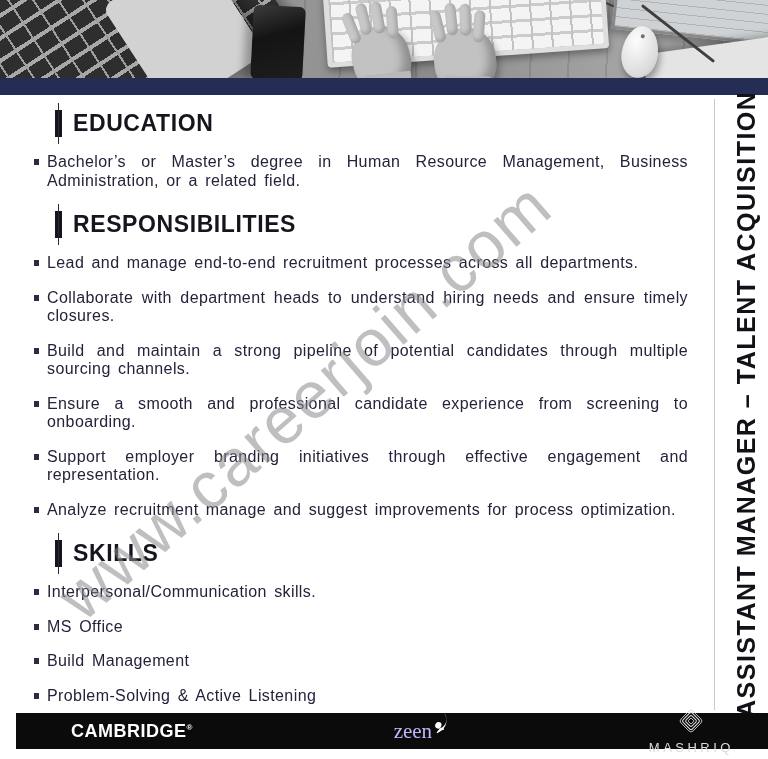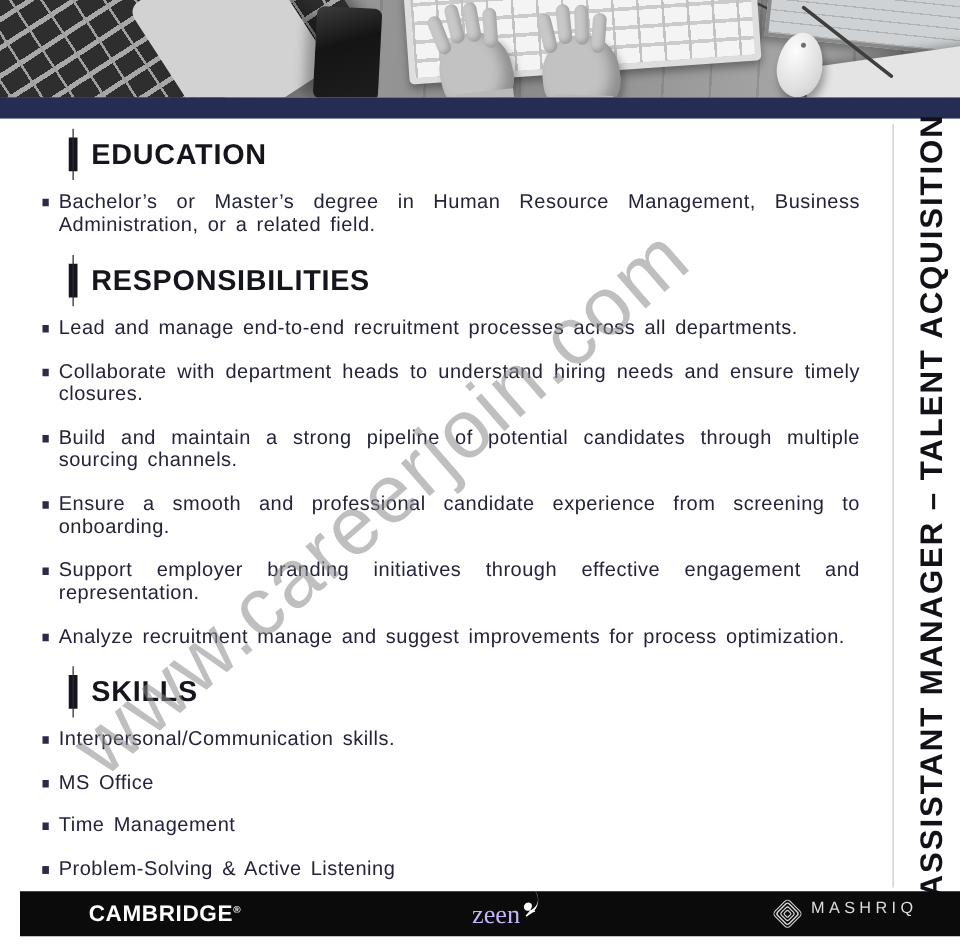--- a/index.html
+++ b/index.html
@@ -88,21 +88,21 @@
     font-size:66px;letter-spacing:2px;color:rgba(138,138,138,0.55);white-space:nowrap;}
 
   
   .footer{position:absolute;left:16px;top:713px;width:768px;height:36px;background:#0b0b0b;
     display:flex;align-items:center;justify-content:space-between;box-sizing:border-box;
     padding:0 50px 0 55px;}
   .brand-cambridge{color:#ffffff;font-weight:800;font-size:18px;letter-spacing:0.5px;}
   .brand-cambridge sup{font-size:8px;vertical-align:super;}
   .brand-zeen{color:#c4b5fd;font-family:"Liberation Serif",serif;font-size:21px;display:flex;align-items:flex-start;}
   .zeen-orn{margin:-7px 0 0 1px;}
-  .brand-mashriq{display:flex;gap:6px;color:#dcdcdc;font-size:13px;letter-spacing:3.5px;font-weight:500;}
+  .brand-mashriq{display:flex;align-items:center;gap:6px;color:#dcdcdc;font-size:13px;letter-spacing:3.5px;font-weight:500;flex-direction:column;}
 </style>
 </head>
 <body>
 
 <div class="poster">
 
   <div class="photo">
     <div class="desk"></div>
     <div class="corner-sheet"></div>
     <div class="laptop-base"></div>
@@ -165,21 +165,21 @@
       </section>
 
       <section>
         <h2 class="heading">
           <span class="hmark"></span>
           <span>SKILLS</span>
         </h2>
         <ul class="items">
           <li class="item nojustify"><span class="sq"></span><span>Interpersonal/Communication skills.</span></li>
           <li class="item nojustify"><span class="sq"></span><span>MS Office</span></li>
-          <li class="item nojustify"><span class="sq"></span><span>Time Management</span></li>
+          <li class="item nojustify"><span class="sq"></span><span>Build Management</span></li>
           <li class="item nojustify"><span class="sq"></span></li>
           <li class="item nojustify"><span class="sq"></span><span>Problem-Solving &amp; Active Listening</span></li>
         </ul>
       </section>
 
     </div>
   </div>
 
   <div class="side-line"></div>
   <div class="vtitle">ASSISTANT MANAGER – TALENT ACQUISITION</div>

